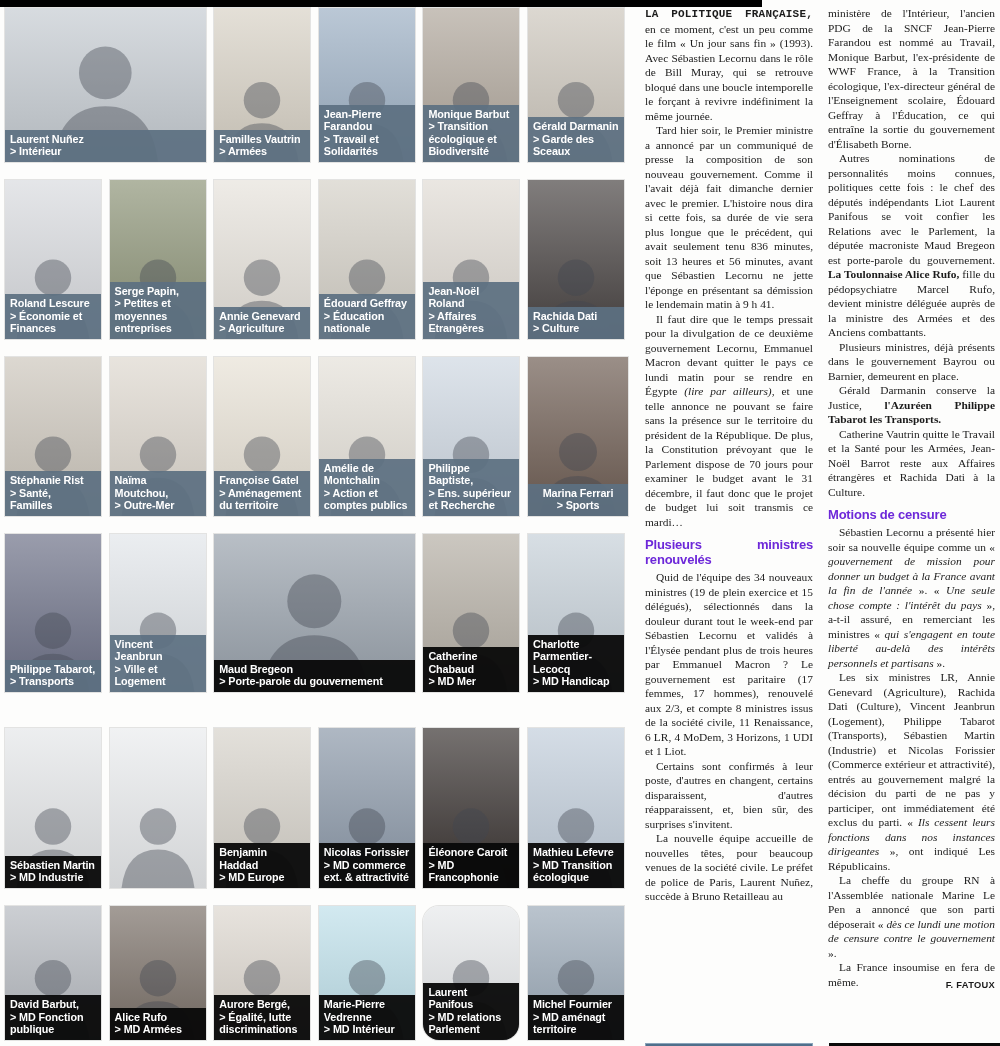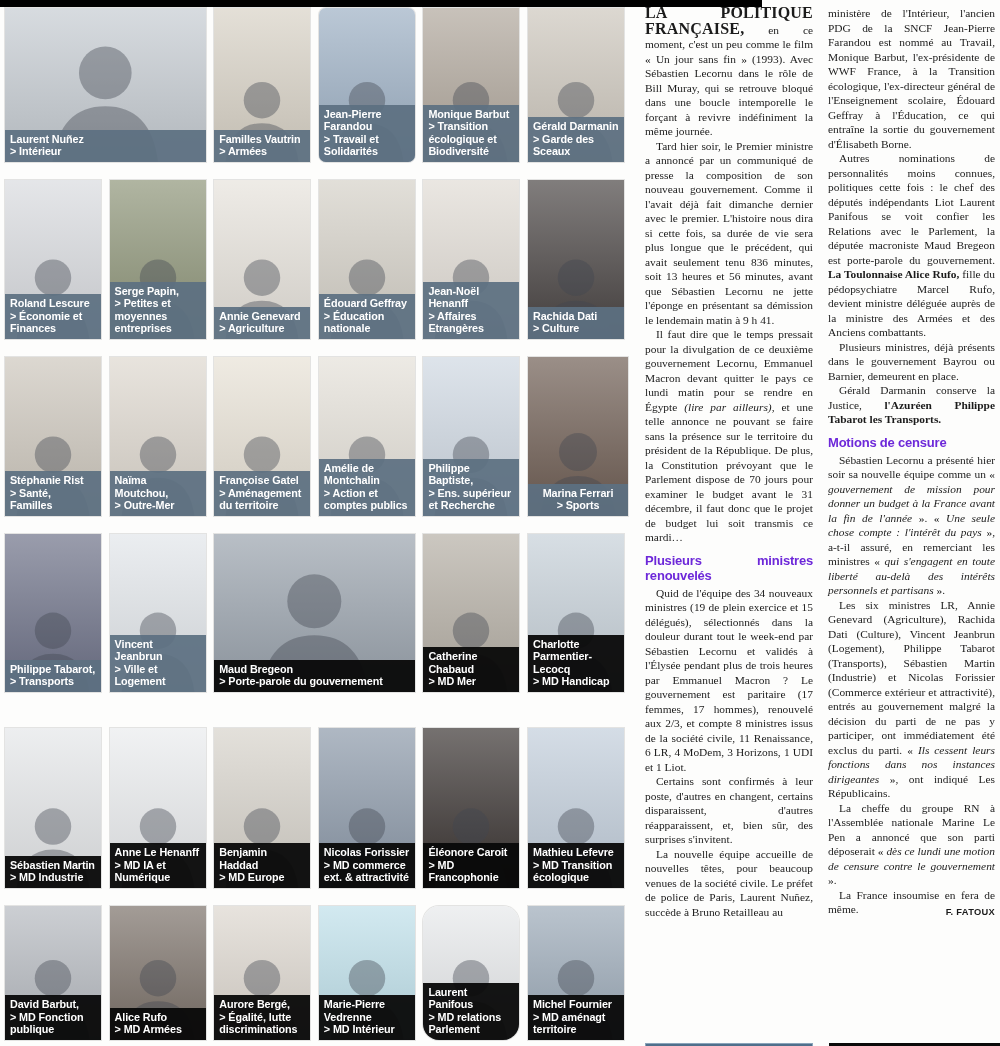--- a/index.html
+++ b/index.html
@@ -23,21 +23,21 @@
   .col{position:absolute;top:6px;font-size:11.4px;line-height:14.5px;text-align:justify;
        color:#1b1b1b;}
   #col1{left:645px;width:168px;}
   #col2{left:828px;width:167px;}
   .col p{margin:0;}
   .col p.ind{text-indent:11px;}
   .col h3{font-family:"Liberation Sans",sans-serif;font-size:13px;line-height:15px;
           margin:8px 0 3px;color:#6d28d9;letter-spacing:-.2px;}
   .b{font-weight:bold;}
   .i{font-style:italic;}
-  .sans{font-family:Liberation Serif, serif;font-size:16px;font-weight:bold;
+  .sans{font-family:Liberation Mono, monospace;font-size:11px;font-weight:bold;
         letter-spacing:.2px;}
   .byline{float:right;font-family:"Liberation Sans",sans-serif;font-weight:bold;
           font-size:9.3px;padding-top:3px;letter-spacing:.3px;}
 
   
   .legend{position:absolute;top:1024px;height:17px;color:#fff;text-align:center;
           font-family:"Liberation Sans",sans-serif;font-weight:bold;font-size:11px;
           line-height:17px;letter-spacing:.2px;margin-top:19px;}
   #legend1{left:645px;width:168px;background:#4f6f8b;box-shadow:inset 0 0 0 1px #8aa4ba;}
   #legend2{left:829px;width:164px;background:#0a0a0a;padding-left:29px;}
@@ -66,21 +66,21 @@
       <svg class="sil" viewBox="0 0 100 100" preserveAspectRatio="xMidYMax meet">
         <circle cx="50" cy="36" r="19"></circle>
         <path d="M12 100 Q17 60 50 60 Q83 60 88 100 Z"></path>
       </svg>
     </div>
     <figcaption class="label slate">
       <span class="nm">Familles Vautrin</span>
       <span class="rl">&gt; Armées</span>
     </figcaption>
   </figure>
-      <figure class="cell" style="left: 318.8px; top: 8px; width: 96px; height: 154px; border-radius: 7px;">
+      <figure class="cell" style="left: 318.8px; top: 8px; width: 96px; height: 154px;">
     <div class="photo" style="background-color: rgb(157, 176, 196);">
       <svg class="sil" viewBox="0 0 100 100" preserveAspectRatio="xMidYMax meet">
         <circle cx="50" cy="36" r="19"></circle>
         <path d="M12 100 Q17 60 50 60 Q83 60 88 100 Z"></path>
       </svg>
     </div>
     <figcaption class="label slate">
       <span class="nm">Jean-Pierre Farandou</span>
       <span class="rl">&gt; Travail et Solidarités</span>
     </figcaption>
@@ -158,21 +158,21 @@
     </figcaption>
   </figure>
       <figure class="cell" style="left: 423.4px; top: 180px; width: 96px; height: 159px;">
     <div class="photo" style="background-color: rgb(225, 220, 213);">
       <svg class="sil" viewBox="0 0 100 100" preserveAspectRatio="xMidYMax meet">
         <circle cx="50" cy="36" r="19"></circle>
         <path d="M12 100 Q17 60 50 60 Q83 60 88 100 Z"></path>
       </svg>
     </div>
     <figcaption class="label slate">
-      <span class="nm">Jean-Noël Henanff</span>
+      <span class="nm">Jean-Noël Roland</span>
       <span class="rl">&gt; Affaires Etrangères</span>
     </figcaption>
   </figure>
       <figure class="cell" style="left: 528px; top: 180px; width: 96px; height: 159px;">
     <div class="photo" style="background-color: rgb(74, 69, 68);">
       <svg class="sil" viewBox="0 0 100 100" preserveAspectRatio="xMidYMax meet">
         <circle cx="50" cy="36" r="19"></circle>
         <path d="M12 100 Q17 60 50 60 Q83 60 88 100 Z"></path>
       </svg>
     </div>
@@ -325,24 +325,20 @@
       <span class="rl">&gt; MD Industrie</span>
     </figcaption>
   </figure>
       <figure class="cell" style="left: 109.6px; top: 728px; width: 96px; height: 160px;">
     <div class="photo" style="background-color: rgb(234, 236, 238);">
       <svg class="sil" viewBox="0 0 100 100" preserveAspectRatio="xMidYMax meet">
         <circle cx="50" cy="36" r="19"></circle>
         <path d="M12 100 Q17 60 50 60 Q83 60 88 100 Z"></path>
       </svg>
     </div>
-    <figcaption class="label black">
-      <span class="nm">Anne Le Henanff</span>
-      <span class="rl">&gt; MD IA et Numérique</span>
-    </figcaption>
   </figure>
       <figure class="cell" style="left: 214.2px; top: 728px; width: 96px; height: 160px;">
     <div class="photo" style="background-color: rgb(215, 211, 203);">
       <svg class="sil" viewBox="0 0 100 100" preserveAspectRatio="xMidYMax meet">
         <circle cx="50" cy="36" r="19"></circle>
         <path d="M12 100 Q17 60 50 60 Q83 60 88 100 Z"></path>
       </svg>
     </div>
     <figcaption class="label black">
       <span class="nm">Benjamin Haddad</span>
@@ -466,20 +462,21 @@
       <h3>Plusieurs ministres renouvelés</h3>
       <p class="ind"><span>Quid de l'équipe des 34 nouveaux ministres (19 de plein exercice et 15 délégués), sélectionnés dans la douleur durant tout le week-end par Sébastien Lecornu et validés à l'Élysée pendant plus de trois heures par Emmanuel Macron ? Le gouvernement est paritaire (17 femmes, 17 hommes), renouvelé aux 2/3, et compte 8 ministres issus de la société civile, 11 Renaissance, 6 LR, 4 MoDem, 3 Horizons, 1 UDI et 1 Liot.</span></p>
       <p class="ind"><span>Certains sont confirmés à leur poste, d'autres en changent, certains disparaissent, d'autres réapparaissent, et, bien sûr, des surprises s'invitent.</span></p>
       <p class="ind"><span>La nouvelle équipe accueille de nouvelles têtes, pour beaucoup venues de la société civile. Le préfet de police de Paris, Laurent Nuñez, succède à Bruno Retailleau au</span></p>
     </div>
   <div id="col2" class="col">
       <p><span>ministère de l'Intérieur, l'ancien PDG de la SNCF Jean-Pierre Farandou est nommé au Travail, Monique Barbut, l'ex-présidente de WWF France, à la Transition écologique, l'ex-directeur général de l'Enseignement scolaire, Édouard Geffray à l'Éducation, ce qui entraîne la sortie du gouvernement d'Élisabeth Borne.</span></p>
       <p class="ind"><span>Autres nominations de personnalités moins connues, politiques cette fois : le chef des députés indépendants Liot Laurent Panifous se voit confier les Relations avec le Parlement, la députée macroniste Maud Bregeon est porte-parole du gouvernement. </span><span class="b">La Toulonnaise Alice Rufo,</span><span> fille du pédopsychiatre Marcel Rufo, devient ministre déléguée auprès de la ministre des Armées et des Anciens combattants.</span></p>
       <p class="ind"><span>Plusieurs ministres, déjà présents dans le gouvernement Bayrou ou Barnier, demeurent en place.</span></p>
       <p class="ind"><span>Gérald Darmanin conserve la Justice, </span><span class="b">l'Azuréen Philippe Tabarot les Transports.</span></p>
+      <p class="ind"><span>Catherine Vautrin quitte le Travail et la Santé pour les Armées, Jean-Noël Barrot reste aux Affaires étrangères et Rachida Dati à la Culture.</span></p>
       <h3>Motions de censure</h3>
       <p class="ind"><span>Sébastien Lecornu a présenté hier soir sa nouvelle équipe comme un « </span><span class="i">gouvernement de mission pour donner un budget à la France avant la fin de l'année</span><span> ». « </span><span class="i">Une seule chose compte : l'intérêt du pays</span><span> », a-t-il assuré, en remerciant les ministres « </span><span class="i">qui s'engagent en toute liberté au-delà des intérêts personnels et partisans</span><span> ».</span></p>
       <p class="ind"><span>Les six ministres LR, Annie Genevard (Agriculture), Rachida Dati (Culture), Vincent Jeanbrun (Logement), Philippe Tabarot (Transports), Sébastien Martin (Industrie) et Nicolas Forissier (Commerce extérieur et attractivité), entrés au gouvernement malgré la décision du parti de ne pas y participer, ont immédiatement été exclus du parti. « </span><span class="i">Ils cessent leurs fonctions dans nos instances dirigeantes</span><span> », ont indiqué Les Républicains.</span></p>
       <p class="ind"><span>La cheffe du groupe RN à l'Assemblée nationale Marine Le Pen a annoncé que son parti déposerait « </span><span class="i">dès ce lundi une motion de censure contre le gouvernement</span><span> ».</span></p>
       <p class="ind"><span>La France insoumise en fera de même.</span><span class="byline">F. FATOUX</span></p>
     </div>
 
   <div id="legend1" class="legend">Ministres de plein exercice</div>
   <div id="legend2" class="legend">Ministres délégués</div>
 </div>

